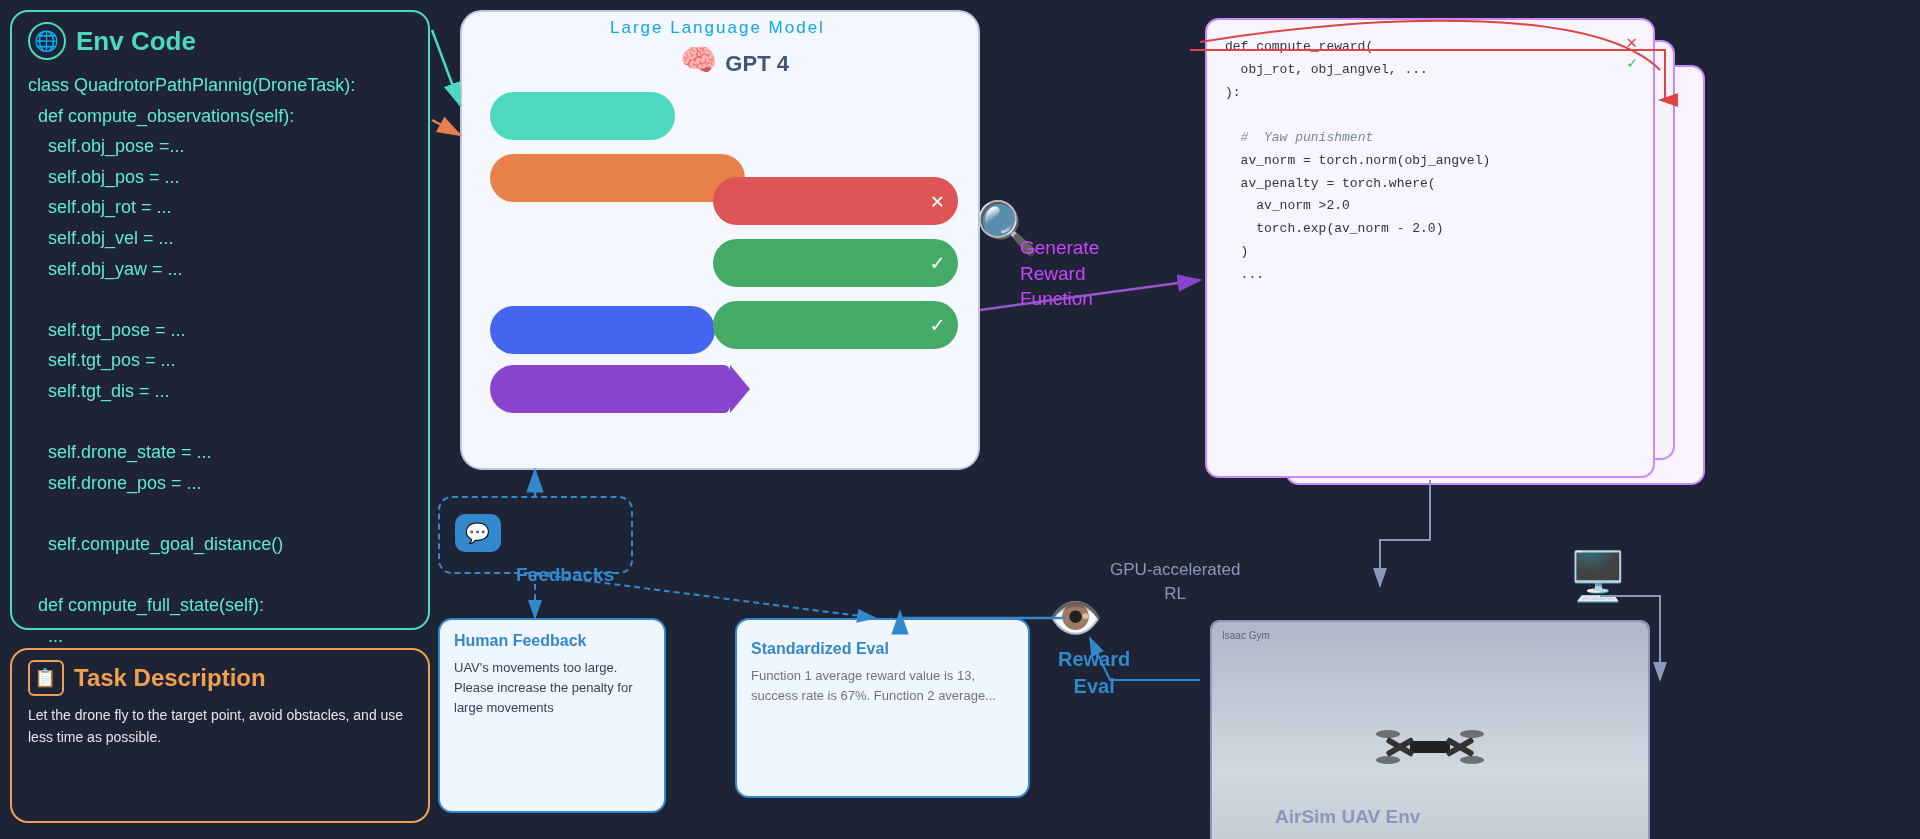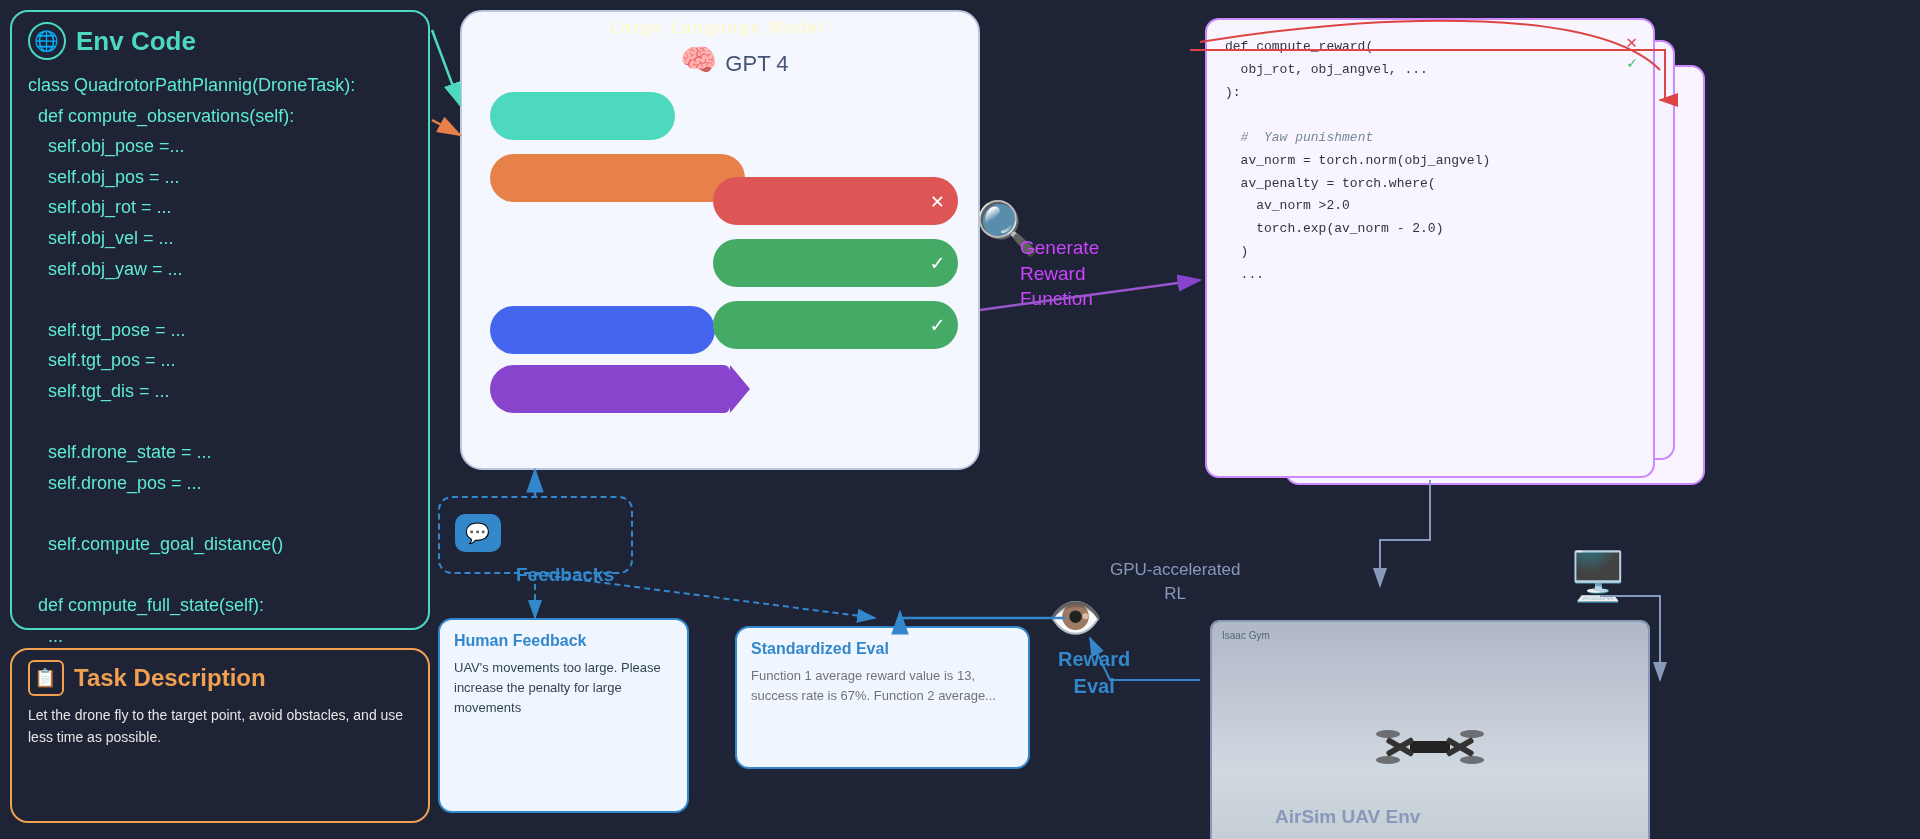--- a/index.html
+++ b/index.html
@@ -261,25 +261,25 @@
       <div class="p-green">
         <span>✓</span>
       </div>
     </div>
 
     <div style="position:absolute;left:28px;bottom:55px;">
       <div class="p-purple-arrow"></div>
     </div>
   </div>
 
-  <div style="position:absolute;left:610px;top:18px;color:#fef9c3;font-family:Arial,sans-serif;font-size:17px;letter-spacing:2px;">Large Language Model</div>
+  <div style="position:absolute;left:610px;top:18px;color:#0ea5e9;font-family:Arial,sans-serif;font-size:17px;letter-spacing:2px;">Large Language Model</div>
 
   <div style="position:absolute;left:680px;top:42px;display:flex;align-items:center;gap:8px;">
     <span style="font-size:30px;">🧠</span>
-    <span style="color:#445577;font-family:Arial,sans-serif;font-size:22px;font-weight:normal;margin-top:7px;">GPT 4</span>
+    <span style="color:#445577;font-family:Arial,sans-serif;font-size:22px;font-weight:bold;margin-top:7px;">GPT 4</span>
   </div>
 
   <div style="position:absolute;left:975px;top:198px;font-size:52px;color:#9955cc;">🔍</div>
 
   <div style="position:absolute;left:1020px;top:235px;color:#cc44ff;font-family:Arial,sans-serif;font-size:19px;font-weight:normal;line-height:1.35;">Generate<br>Reward<br>Function</div>
 
   <div style="position:absolute;left:1285px;top:65px;width:420px;height:420px;border:2px solid #cc88ff;border-radius:14px;background:#f9f4ff;"></div>
   <div style="position:absolute;left:1255px;top:40px;width:420px;height:420px;border:2px solid #cc88ff;border-radius:14px;background:#f6f2ff;"></div>
 
   <div style="position:absolute;left:1205px;top:18px;width:450px;height:460px;border:2px solid #cc88ff;border-radius:14px;background:#f8f5ff;padding:16px 18px;font-family:'Courier New',monospace;font-size:13px;color:#334;line-height:1.75;">
@@ -316,26 +316,26 @@
   </div>
 
   <div style="position:absolute;left:1275px;top:806px;color:#8899bb;font-family:Arial,sans-serif;font-size:19px;font-weight:bold;">AirSim UAV Env</div>
 
   <div style="position:absolute;left:438px;top:496px;width:195px;height:78px;border:2.5px dashed #3388cc;border-radius:14px;"></div>
 
   <div style="position:absolute;left:455px;top:514px;background:#3388cc;color:white;border-radius:10px;width:46px;height:38px;display:flex;align-items:center;justify-content:center;font-size:20px;">💬</div>
 
   <div style="position:absolute;left:516px;top:564px;color:#3388cc;font-family:Arial,sans-serif;font-size:19px;font-weight:bold;">Feedbacks</div>
 
-  <div style="position:absolute;left:438px;top:618px;width:251px;height:195px;border:2px solid #3388cc;border-radius:14px;background:#f0f6ff;padding:12px 14px;">
+  <div style="position:absolute;left:438px;top:618px;width:228px;height:195px;border:2px solid #3388cc;border-radius:14px;background:#f0f6ff;padding:12px 14px;">
     <div style="color:#3388cc;font-family:Arial,sans-serif;font-size:16px;font-weight:bold;margin-bottom:8px;">Human Feedback</div>
     <div style="color:#334455;font-family:Arial,sans-serif;font-size:13px;line-height:1.55;">UAV's movements too large. Please increase the penalty for large movements</div>
   </div>
 
-  <div style="position:absolute;left:735px;top:618px;width:295px;height:143px;border:2px solid #3388cc;border-radius:14px;background:#f0f6ff;padding:12px 14px;margin-top:8px;">
+  <div style="position:absolute;left:735px;top:618px;width:295px;height:180px;border:2px solid #3388cc;border-radius:14px;background:#f0f6ff;padding:20px 14px;">
     <div style="color:#3388cc;font-family:Arial,sans-serif;font-size:16px;font-weight:bold;margin-bottom:8px;">Standardized Eval</div>
     <div style="color:#737373;font-family:Arial,sans-serif;font-size:13px;line-height:1.55;">Function 1 average reward value is 13, success rate is 67%. Function 2 average...</div>
   </div>
 
   <div style="position:absolute;left:1048px;top:592px;font-size:44px;color:#3388cc;">👁️</div>
 
   <div style="position:absolute;left:1058px;top:646px;color:#3388cc;font-family:Arial,sans-serif;font-size:20px;font-weight:bold;text-align:center;line-height:1.35;">Reward<br>Eval</div>
 
   <svg class="arrows-svg">
 

